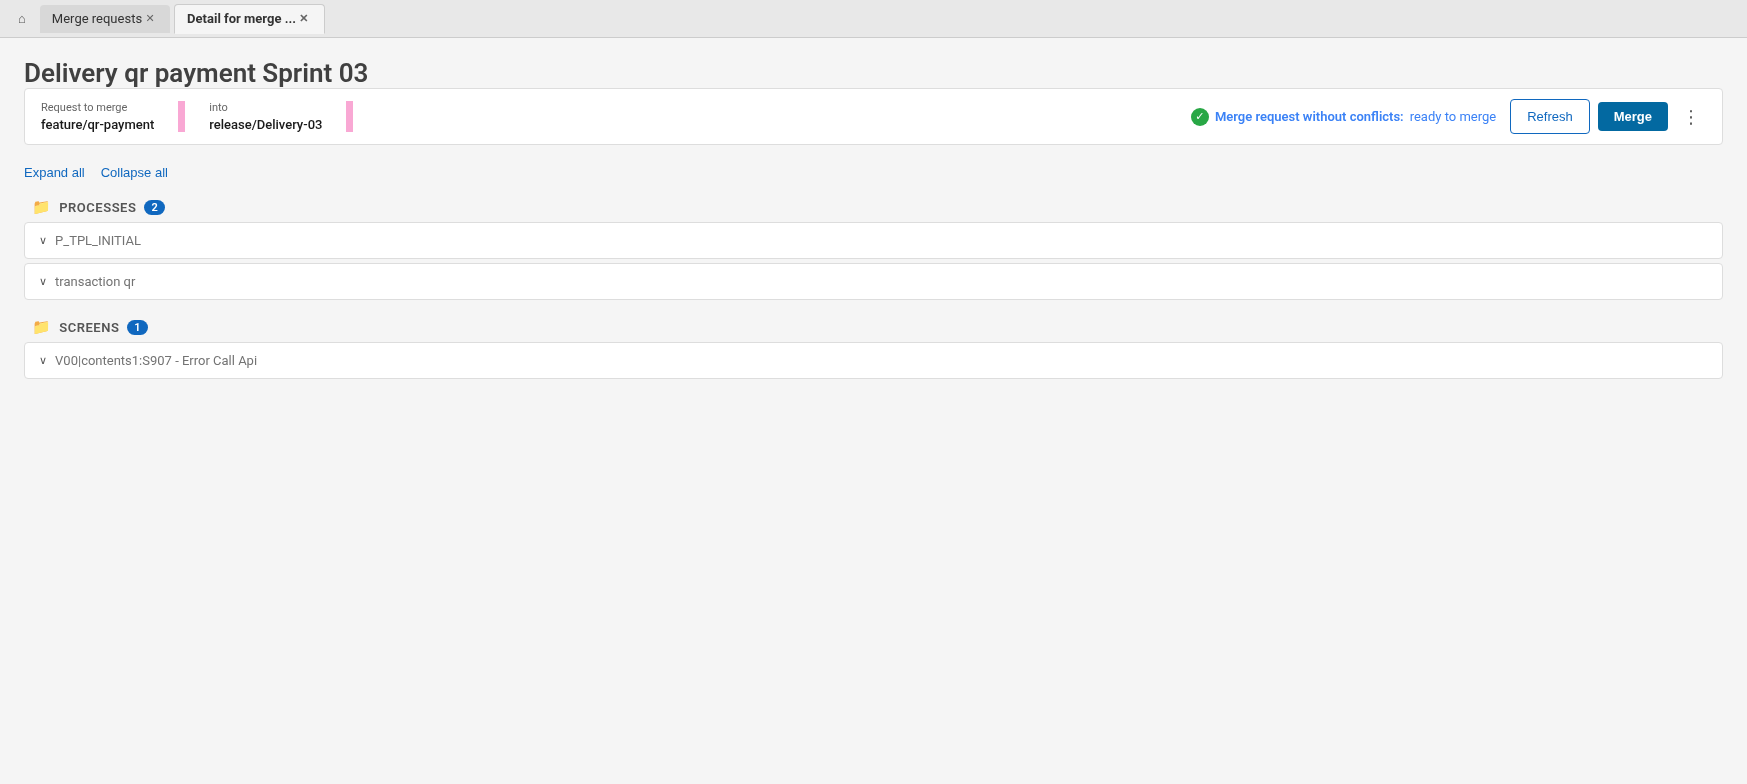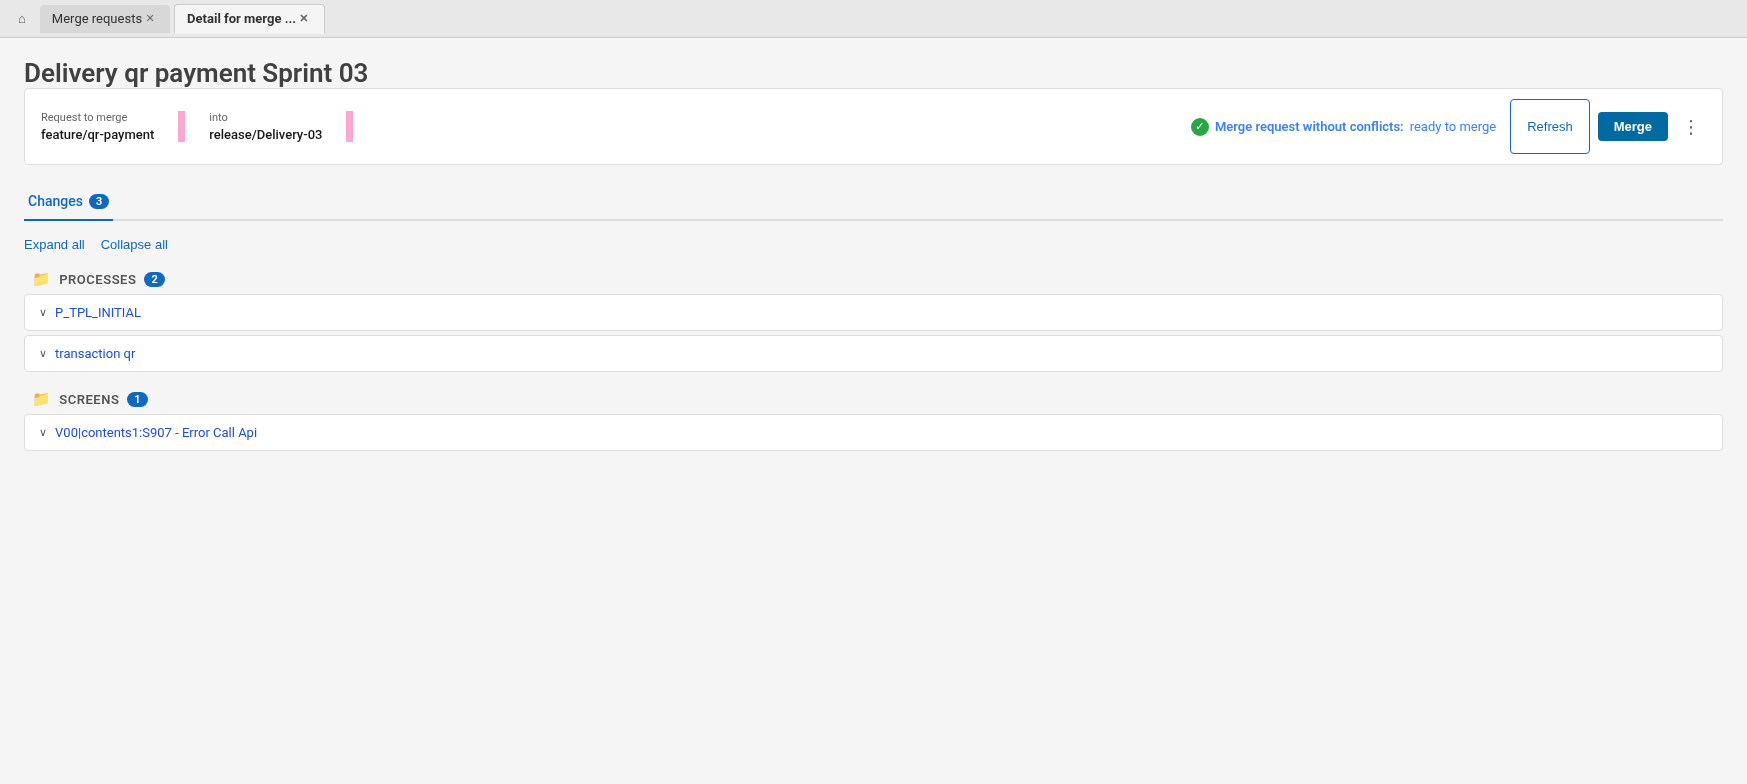--- a/index.html
+++ b/index.html
@@ -122,21 +122,21 @@
     }
     .merge-status-label {
       font-weight: 600;
       color: #3b82f6;
     }
     .merge-status-ready {
       color: #3b82f6;
     }
     .btn-refresh {
       margin-left: 14px;
-      padding: 19px 16px;
+      padding: 9px 16px;
       border: 1px solid #1068bf;
       border-radius: 4px;
       background: #fff;
       color: #1068bf;
       font-size: 13px;
       cursor: pointer;
       font-weight: 500;
     }
     .btn-merge {
       margin-left: 8px;
@@ -246,21 +246,21 @@
       gap: 8px;
       cursor: pointer;
     }
     .chevron-icon {
       color: #555;
       font-size: 11px;
       flex-shrink: 0;
     }
     .file-name {
       font-size: 13px;
-      color: #1d4ed8;
+      color: #737373;
     }
   </style>
 </head>
 <body>
 
 <div class="tab-bar">
   <div class="tab-home">
     <span>⌂</span>
   </div>
   <div class="tab-item">
@@ -290,26 +290,20 @@
     <div class="merge-status">
       <div class="status-icon-green">✓</div>
       <span class="merge-status-label">Merge request without conflicts:</span>
       <span class="merge-status-ready">ready to merge</span>
     </div>
     <button class="btn-refresh">Refresh</button>
     <button class="btn-merge">Merge</button>
     <button class="btn-more">⋮</button>
   </div>
 
-  <div class="content-tabs">
-    <div class="content-tab active">
-      <span>Changes</span>
-      <span class="tab-badge">3</span>
-    </div>
-  </div>
 
   <div class="actions-row">
     <button class="action-link">Expand all</button>
     <button class="action-link">Collapse all</button>
   </div>
 
   <div>
 
     <div class="file-group">
       <div class="file-group-header">

